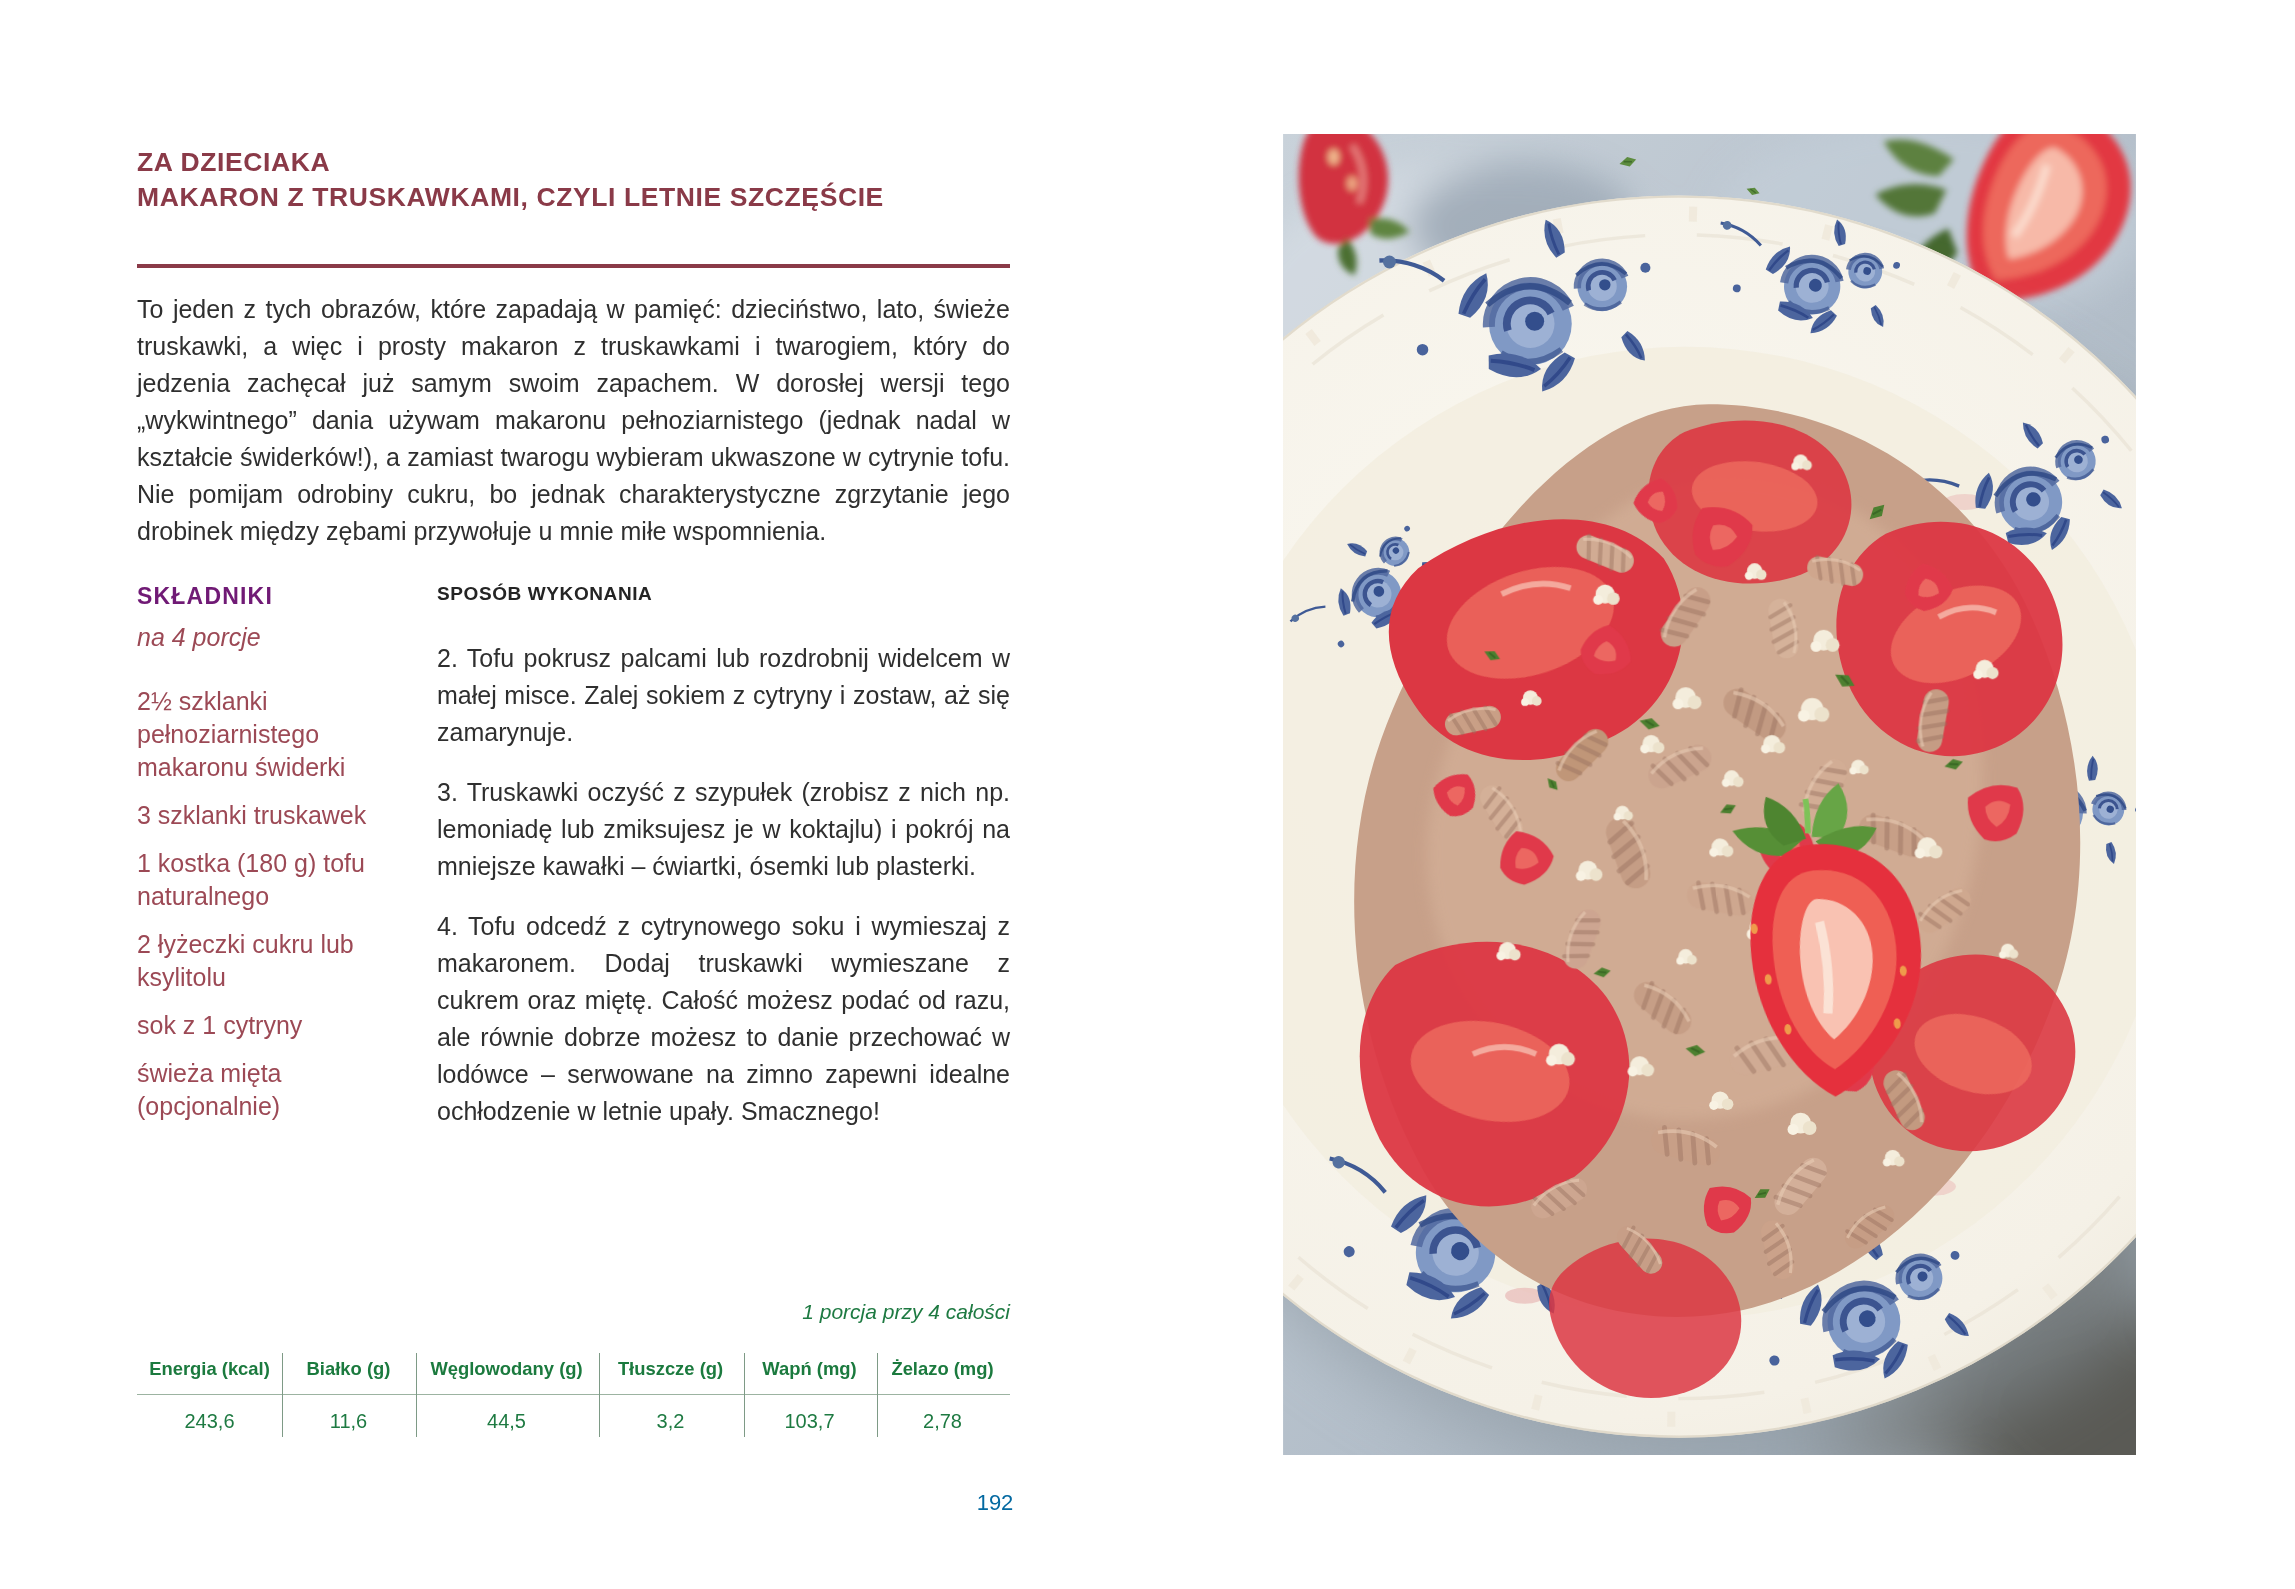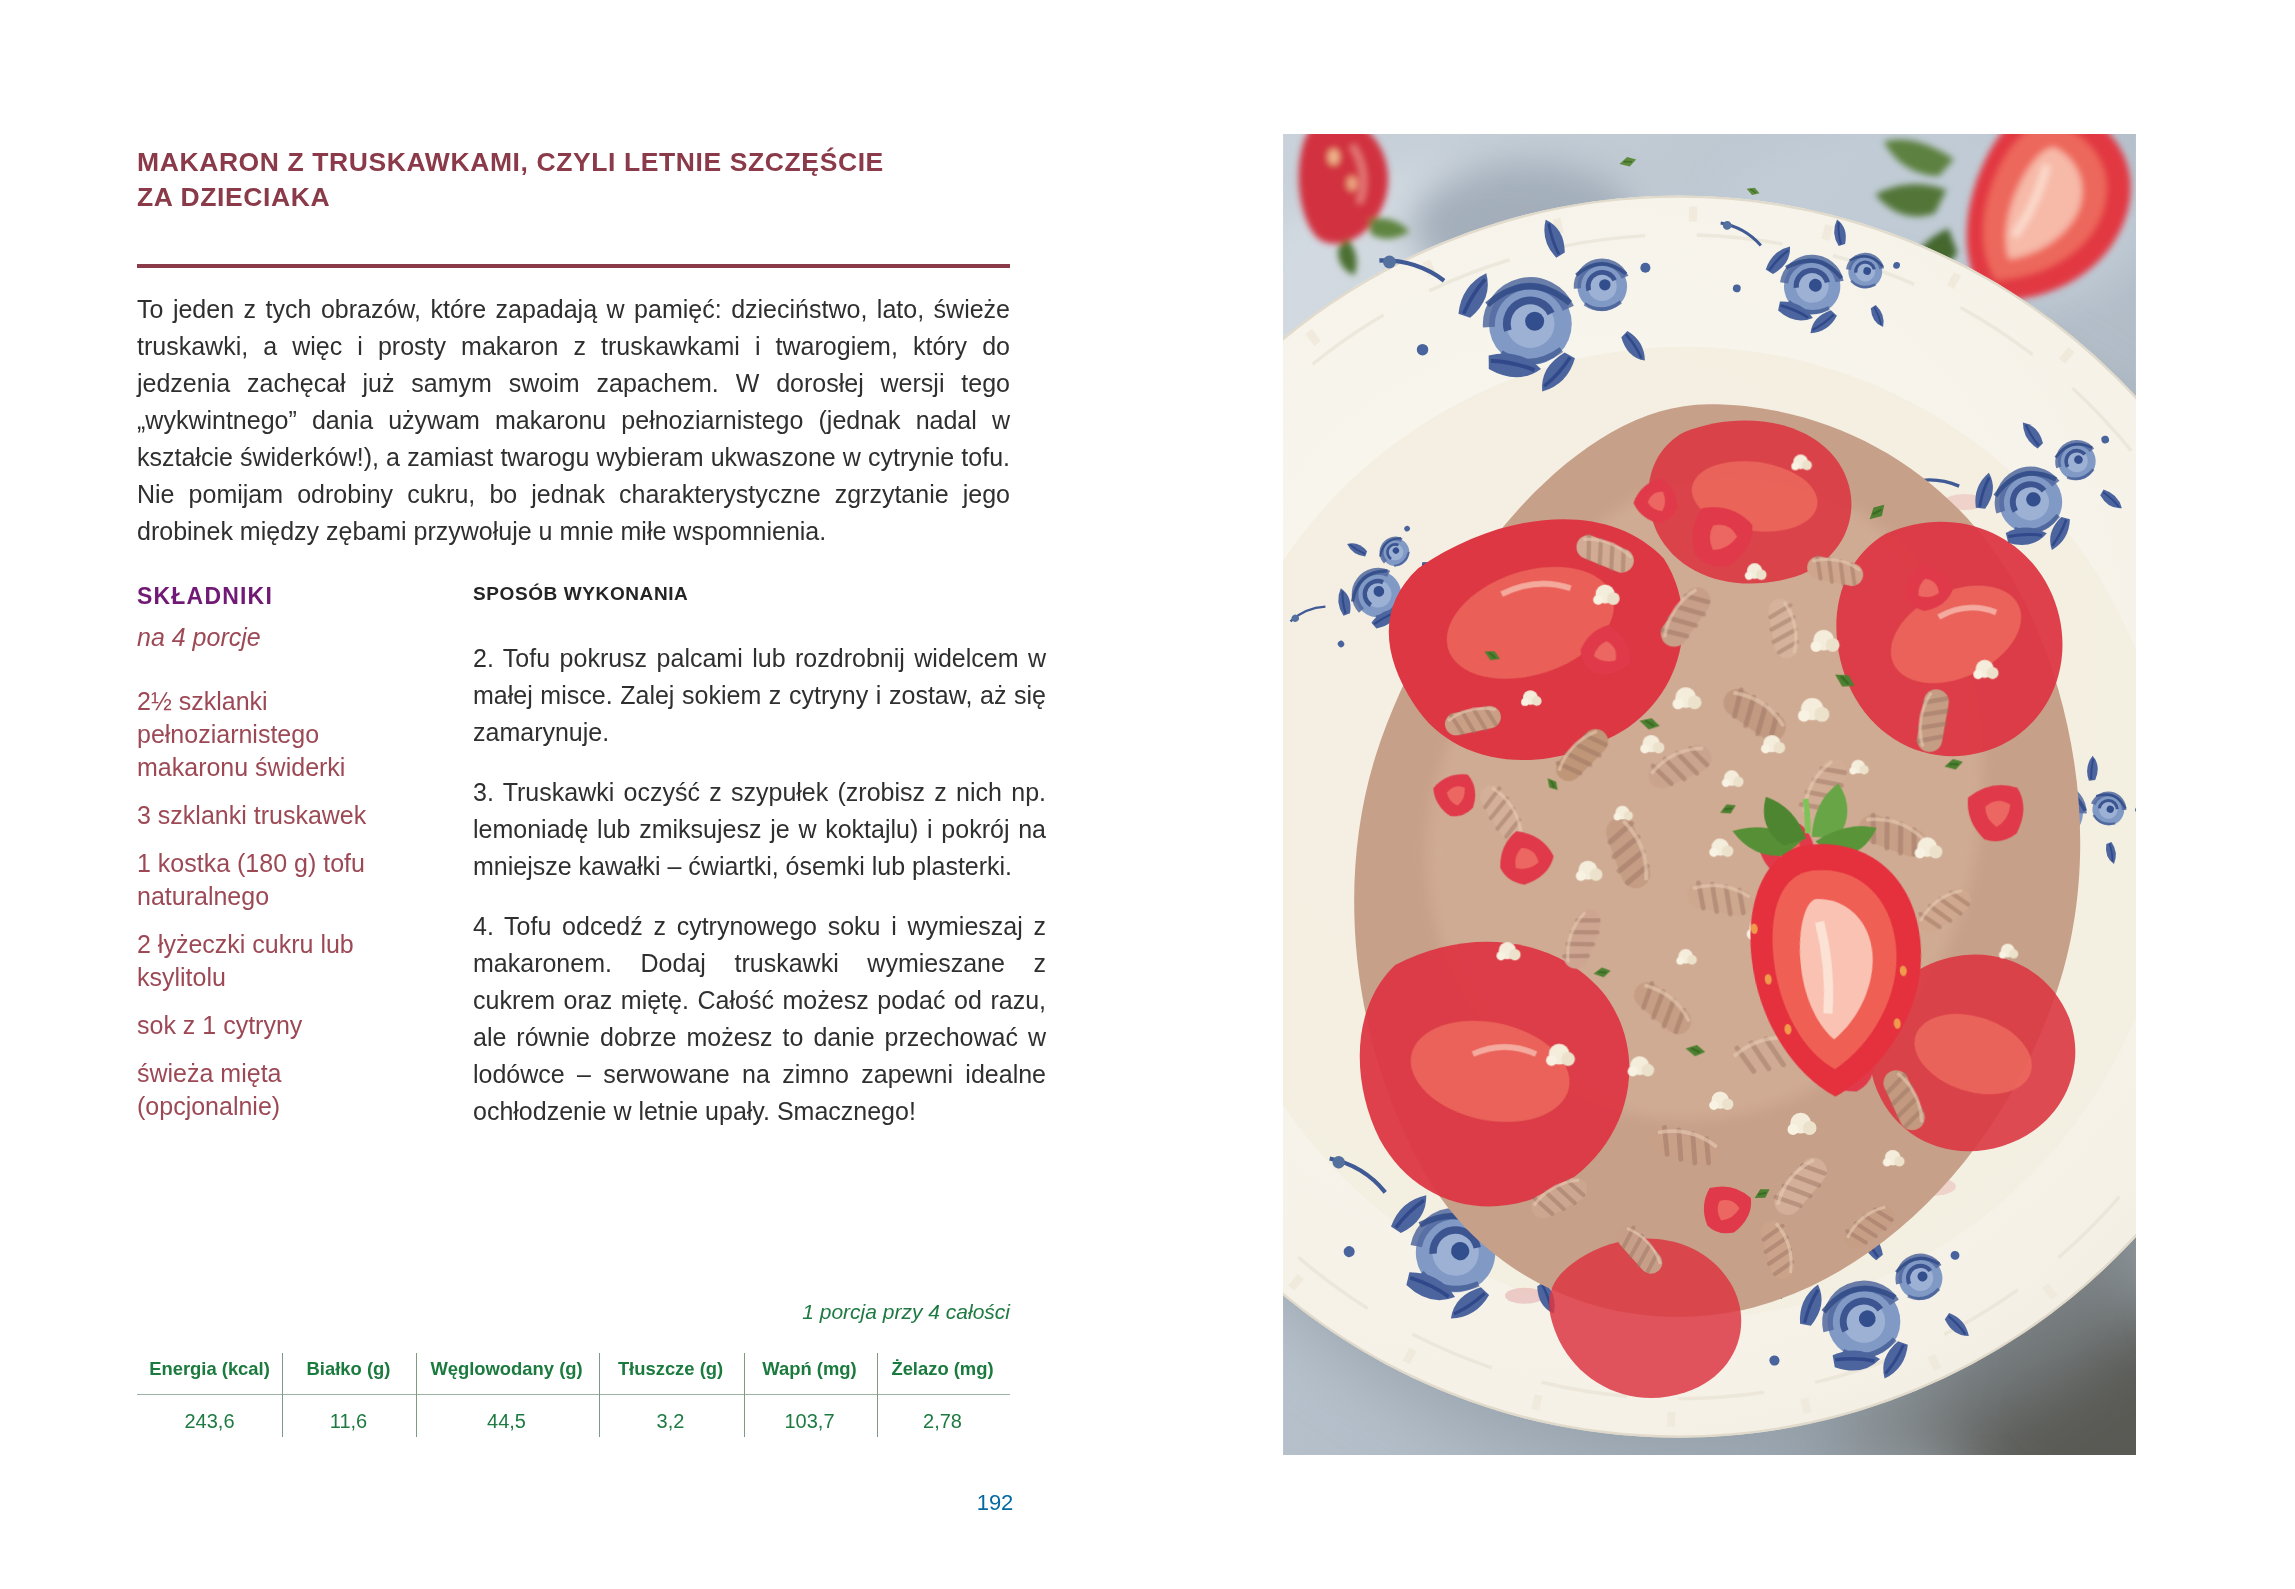--- a/index.html
+++ b/index.html
@@ -24,21 +24,21 @@
 
   
   .ing{ left:137px; top:583px; width:290px; }
   .ing-header{
     font-size:23px; font-weight:700; letter-spacing:1.2px; color:#701a75; margin:0 0 12.7px 0;
   }
   .servings{ font-size:25px; font-style:italic; color:#9c4955; margin:0 0 33px 0; }
   .ing p.item{ font-size:25px; line-height:33px; color:#9c4955; margin:0 0 15px 0; }
 
   
-  .method{ left:437px; top:583px; width:573px;margin-left:36px; }
+  .method{ left:437px; top:583px; width:573px; }
   .method-header{
     font-size:19px; font-weight:700; letter-spacing:0.6px; color:#242424; margin:0 0 35px 0;
   }
   .method p.step{
     font-size:25px; line-height:37px; color:#2f2f2f; text-align:justify; margin:0 0 23px 0;
   }
 
   .portion-note{
     left:137px; top:1300px; width:873px; text-align:right;
     font-size:21px; font-style:italic; color:#1e7a42;
@@ -62,22 +62,22 @@
 
   .photo{ left:1283px; top:134px; width:853px; height:1321px; }
   .photo svg{ display:block; }
 </style>
 </head>
 <body>
 
 <div class="sheet">
 
   <div class="abs title">
+    <div>ZA DZIECIAKA</div>
     <div>MAKARON Z TRUSKAWKAMI, CZYLI LETNIE SZCZĘŚCIE</div>
-    <div>ZA DZIECIAKA</div>
   </div>
 
   <div class="abs rule"></div>
 
   <div class="abs intro">To jeden z tych obrazów, które zapadają w pamięć: dzieciństwo, lato, świeże truskawki, a więc i prosty makaron z truskawkami i twarogiem, który do jedzenia zachęcał już samym swoim zapachem. W dorosłej wersji tego „wykwintnego” dania używam makaronu pełnoziarnistego (jednak nadal w kształcie świderków!), a zamiast twarogu wybieram ukwaszone w cytrynie tofu. Nie pomijam odrobiny cukru, bo jednak charakterystyczne zgrzytanie jego drobinek między zębami przywołuje u mnie miłe wspomnienia.</div>
 
   <div class="abs ing">
     <p class="ing-header">SKŁADNIKI</p>
     <p class="servings">na 4 porcje</p>
     <p class="item">2½ szklanki pełnoziarnistego makaronu świderki</p>

